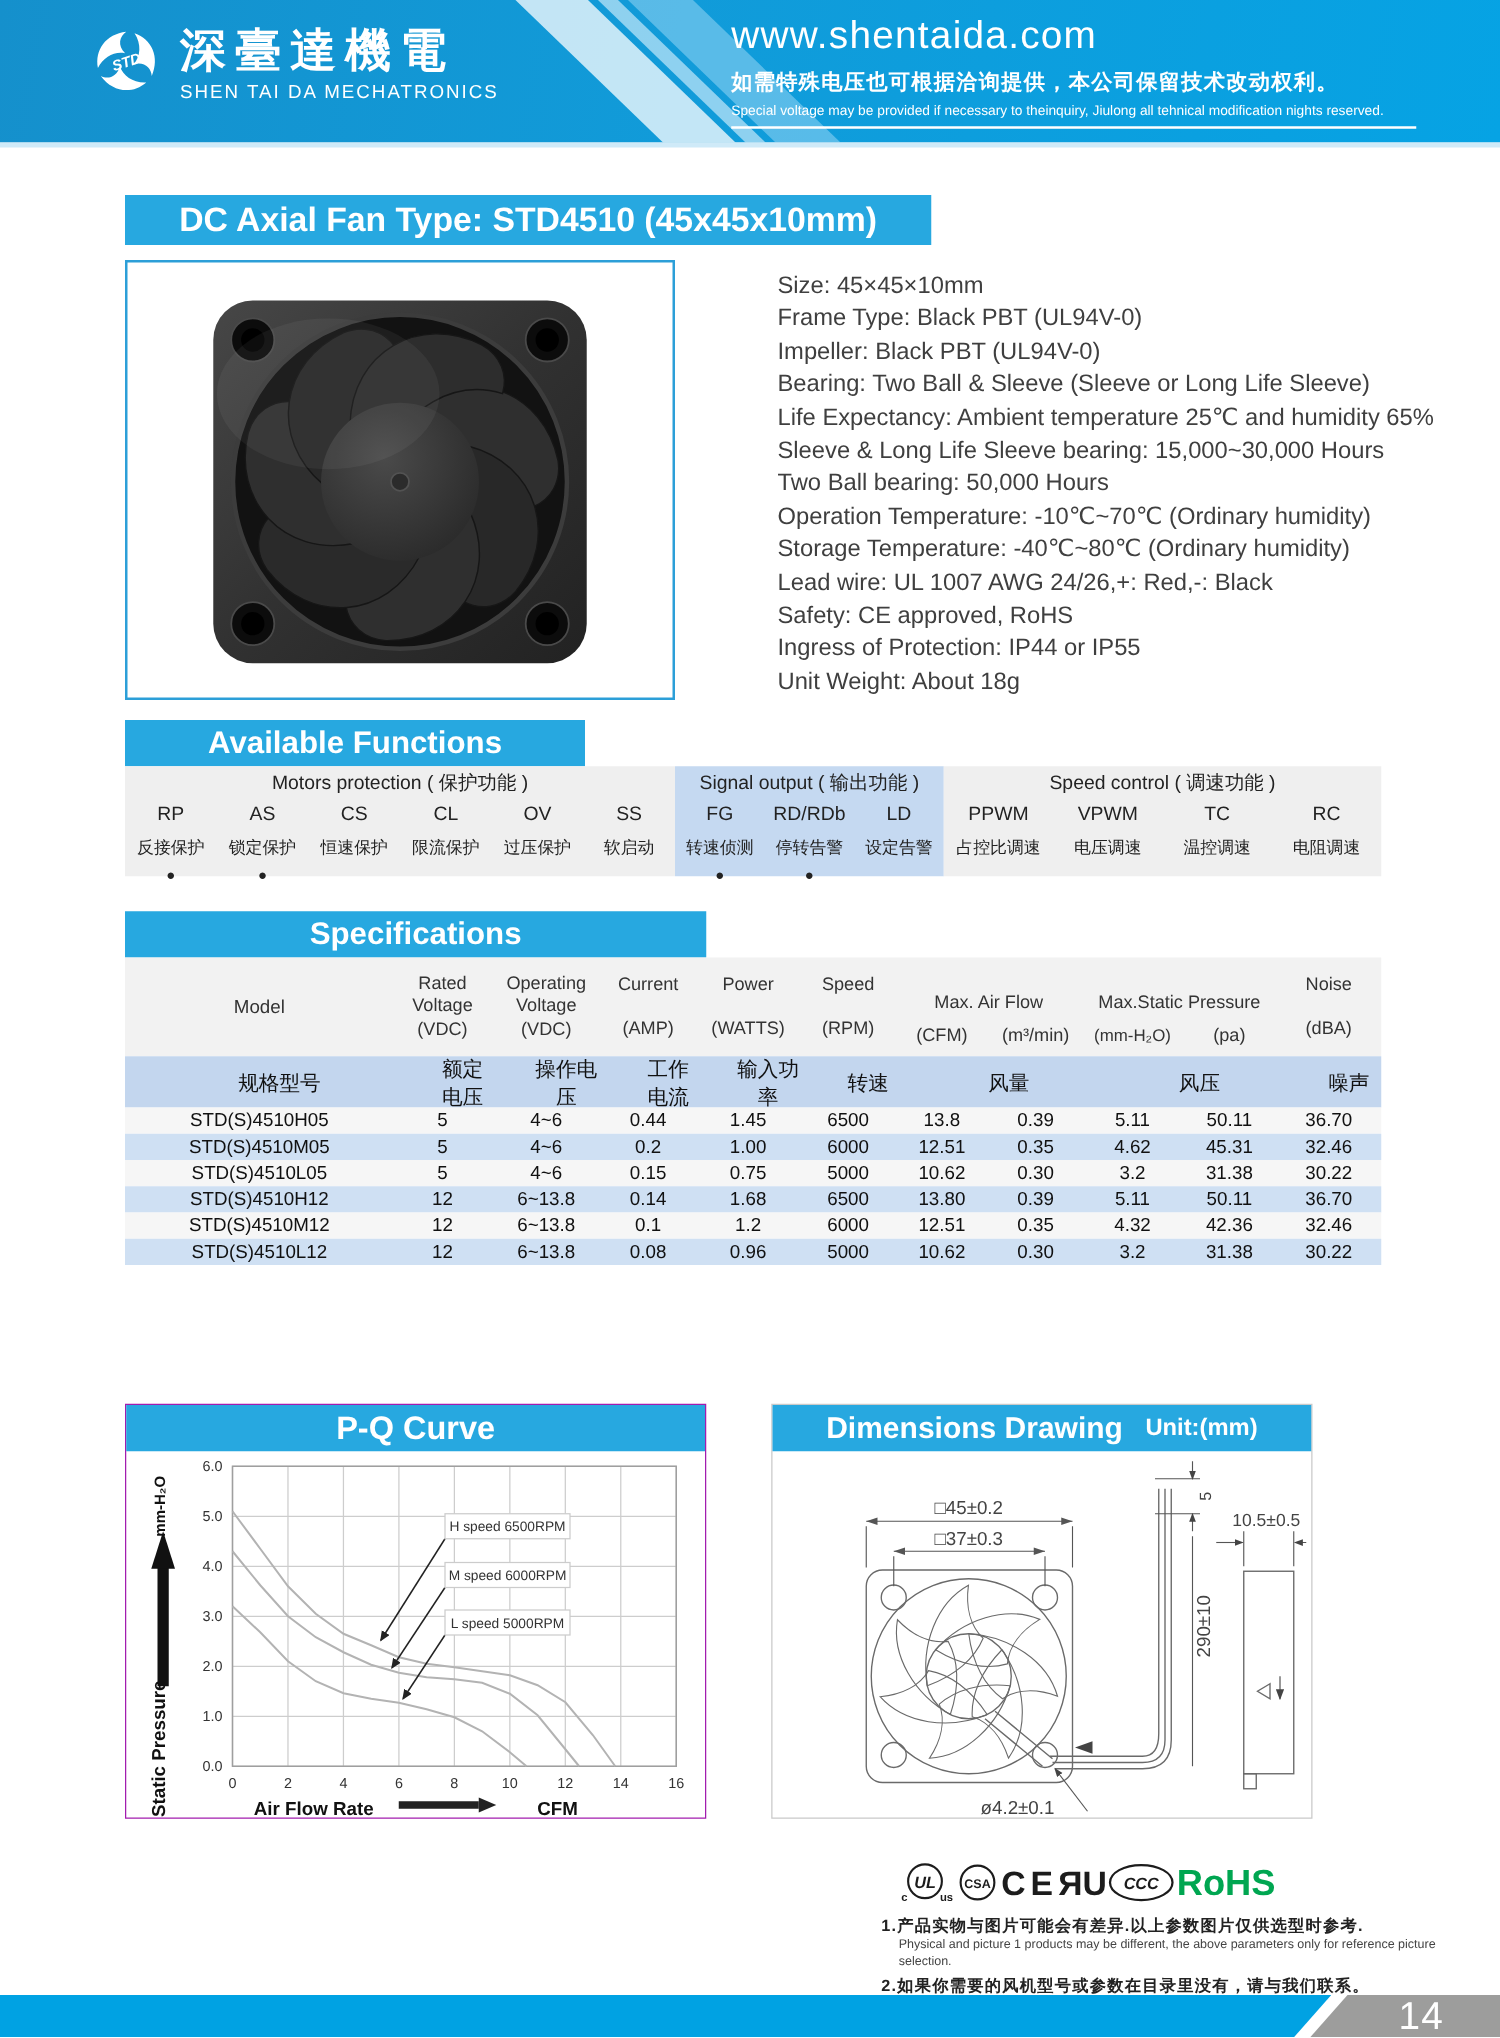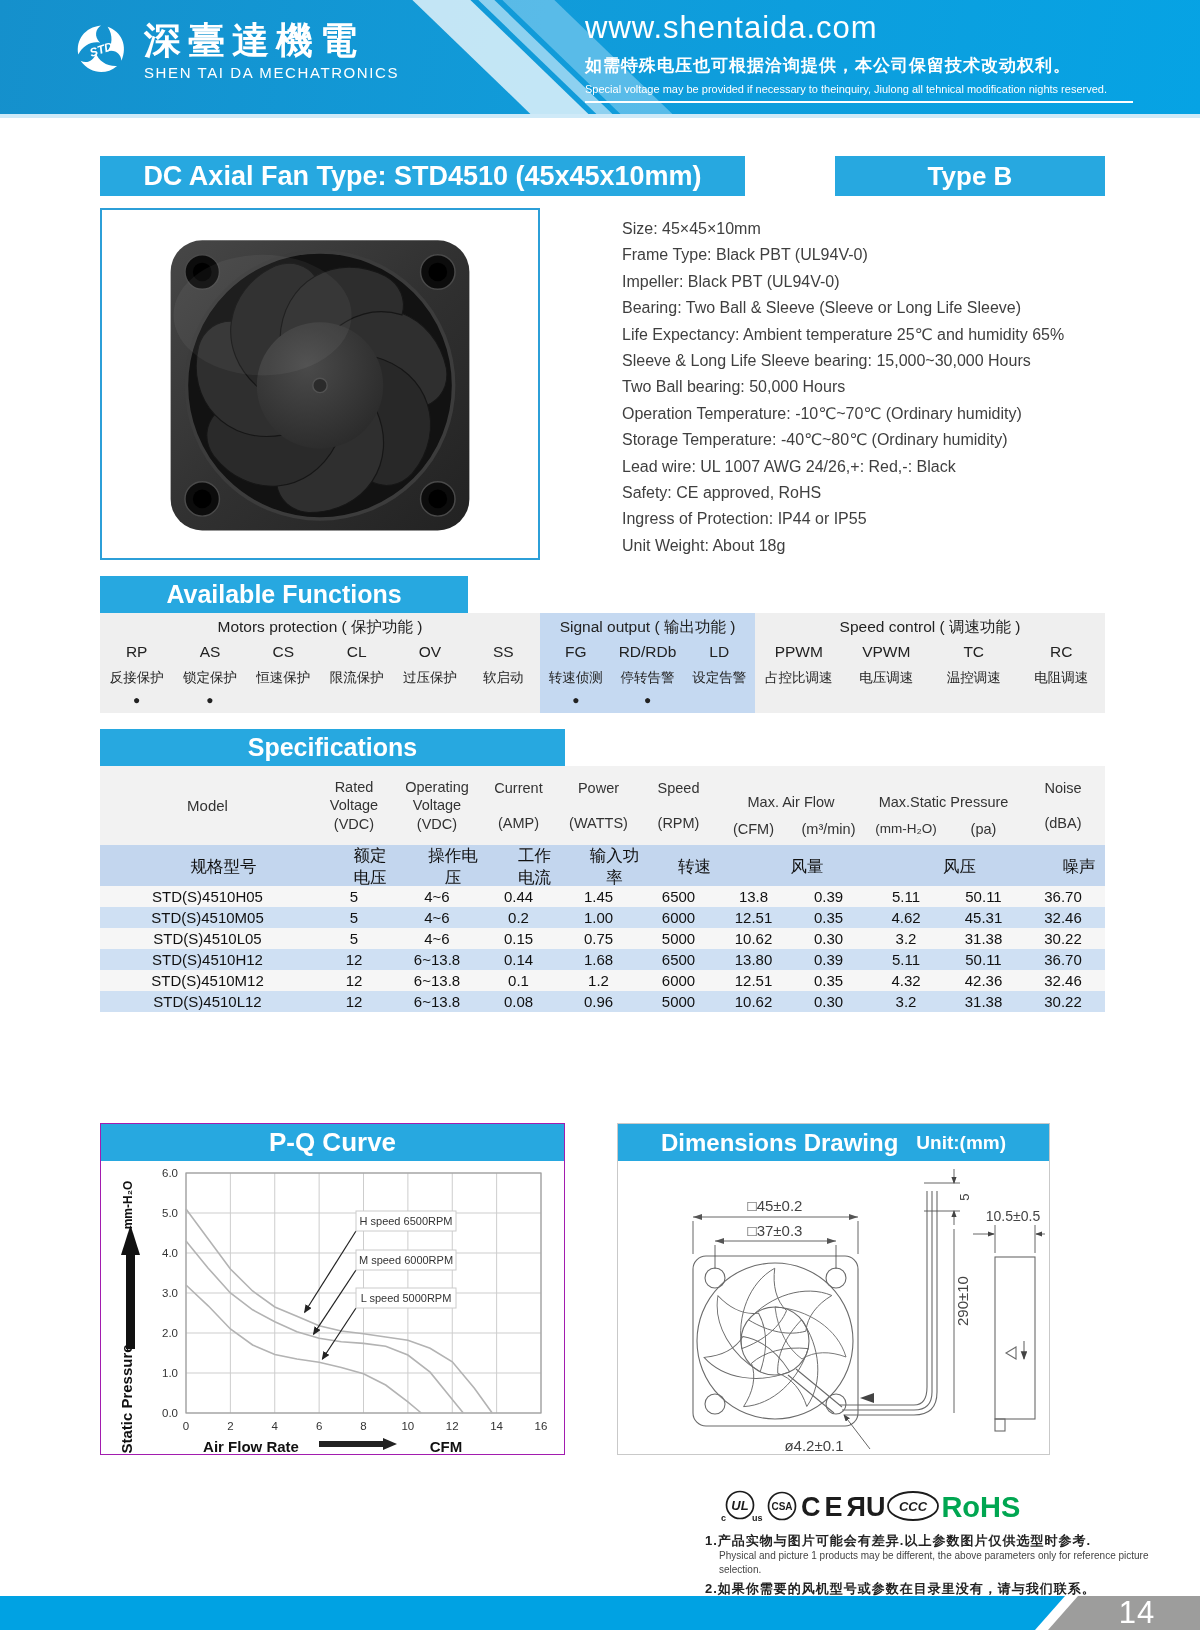--- a/index.html
+++ b/index.html
@@ -22,29 +22,29 @@
   .note-underline{position:absolute;left:585px;top:101px;width:548px;height:2px;background:#fff;}
   .hdr-underline{position:absolute;left:0;top:114px;width:1200px;height:4px;background:#cfeaf8;}
   
   .tbar{position:absolute;height:40px;background:#27a8e0;color:#fff;font-weight:bold;
         display:flex;align-items:center;justify-content:center;}
   .tb-main{left:100px;top:156px;width:645px;font-size:27px;}
   .tb-type{left:835px;top:156px;width:270px;font-size:26px;}
   
   .photo{position:absolute;left:100px;top:208px;width:440px;height:352px;border:2px solid #2c9fd8;
          background:#fff;display:flex;align-items:center;justify-content:center;box-sizing:border-box;}
-  .speclist{position:absolute;left:622px;top:216px;width:500px;font-size:16px;color:#3f3f3f;}
+  .speclist{position:absolute;left:622px;top:216px;width:500px;font-size:19px;color:#3f3f3f;}
   .spec-line{line-height:26.4px;white-space:nowrap;}
   
   .sec-bar{background:#27a8e0;color:#fff;font-weight:bold;font-size:25px;
            display:flex;align-items:center;justify-content:center;height:37px;}
   .af-bar{position:absolute;left:100px;top:576px;width:368px;}
   .spec-bar{position:absolute;left:100px;top:729px;width:465px;}
   
-  .func{position:absolute;left:100px;top:613px;width:1005px;height:100px;display:flex;}
+  .func{position:absolute;left:100px;top:613px;width:1005px;height:88px;display:flex;}
   .fg{height:100%;}
   .fg.gray{background:#efefef;} .fg.blue{background:#c5d9f1;}
   .fg:nth-child(1){width:440px;} .fg:nth-child(2){width:215px;} .fg:nth-child(3){width:350px;}
   .fg-name{height:26px;line-height:28px;text-align:center;font-size:15.5px;color:#222;}
   .fg-row{display:flex;}
   .fg-cell{flex:1;text-align:center;color:#222;}
   .fg-code .fg-cell{height:25px;line-height:25px;font-size:15.5px;}
   .fg-label .fg-cell{height:27px;line-height:27px;font-size:13.5px;}
   .fg-dot .fg-cell{height:22px;line-height:18px;font-size:12px;}
   
@@ -113,23 +113,20 @@
       <div class="site">www.shentaida.com</div>
       <div class="note-cn">如需特殊电压也可根据洽询提供，本公司保留技术改动权利。</div>
       <div class="note-en">Special voltage may be provided if necessary to theinquiry, Jiulong all tehnical modification nights reserved.</div>
     </div>
     <div class="note-underline"></div>
   </header>
   <div class="hdr-underline"></div>
 
   <div class="tbar tb-main">
     <span>DC Axial Fan  Type: STD4510 (45x45x10mm)</span>
-  </div>
-  <div class="tbar tb-type">
-    <span>Type B</span>
   </div>
 
   <div class="photo">
     <svg viewBox="0 0 220 220" width="316" height="316">
       <defs>
         <radialGradient id="hubg" cx="40%" cy="35%" r="80%">
           <stop offset="0" stop-color="#4a4a4a"></stop>
             <stop offset="1" stop-color="#262626"></stop>
         </radialGradient>
         <linearGradient id="frameg" x1="0" y1="0" x2="1" y2="1">

